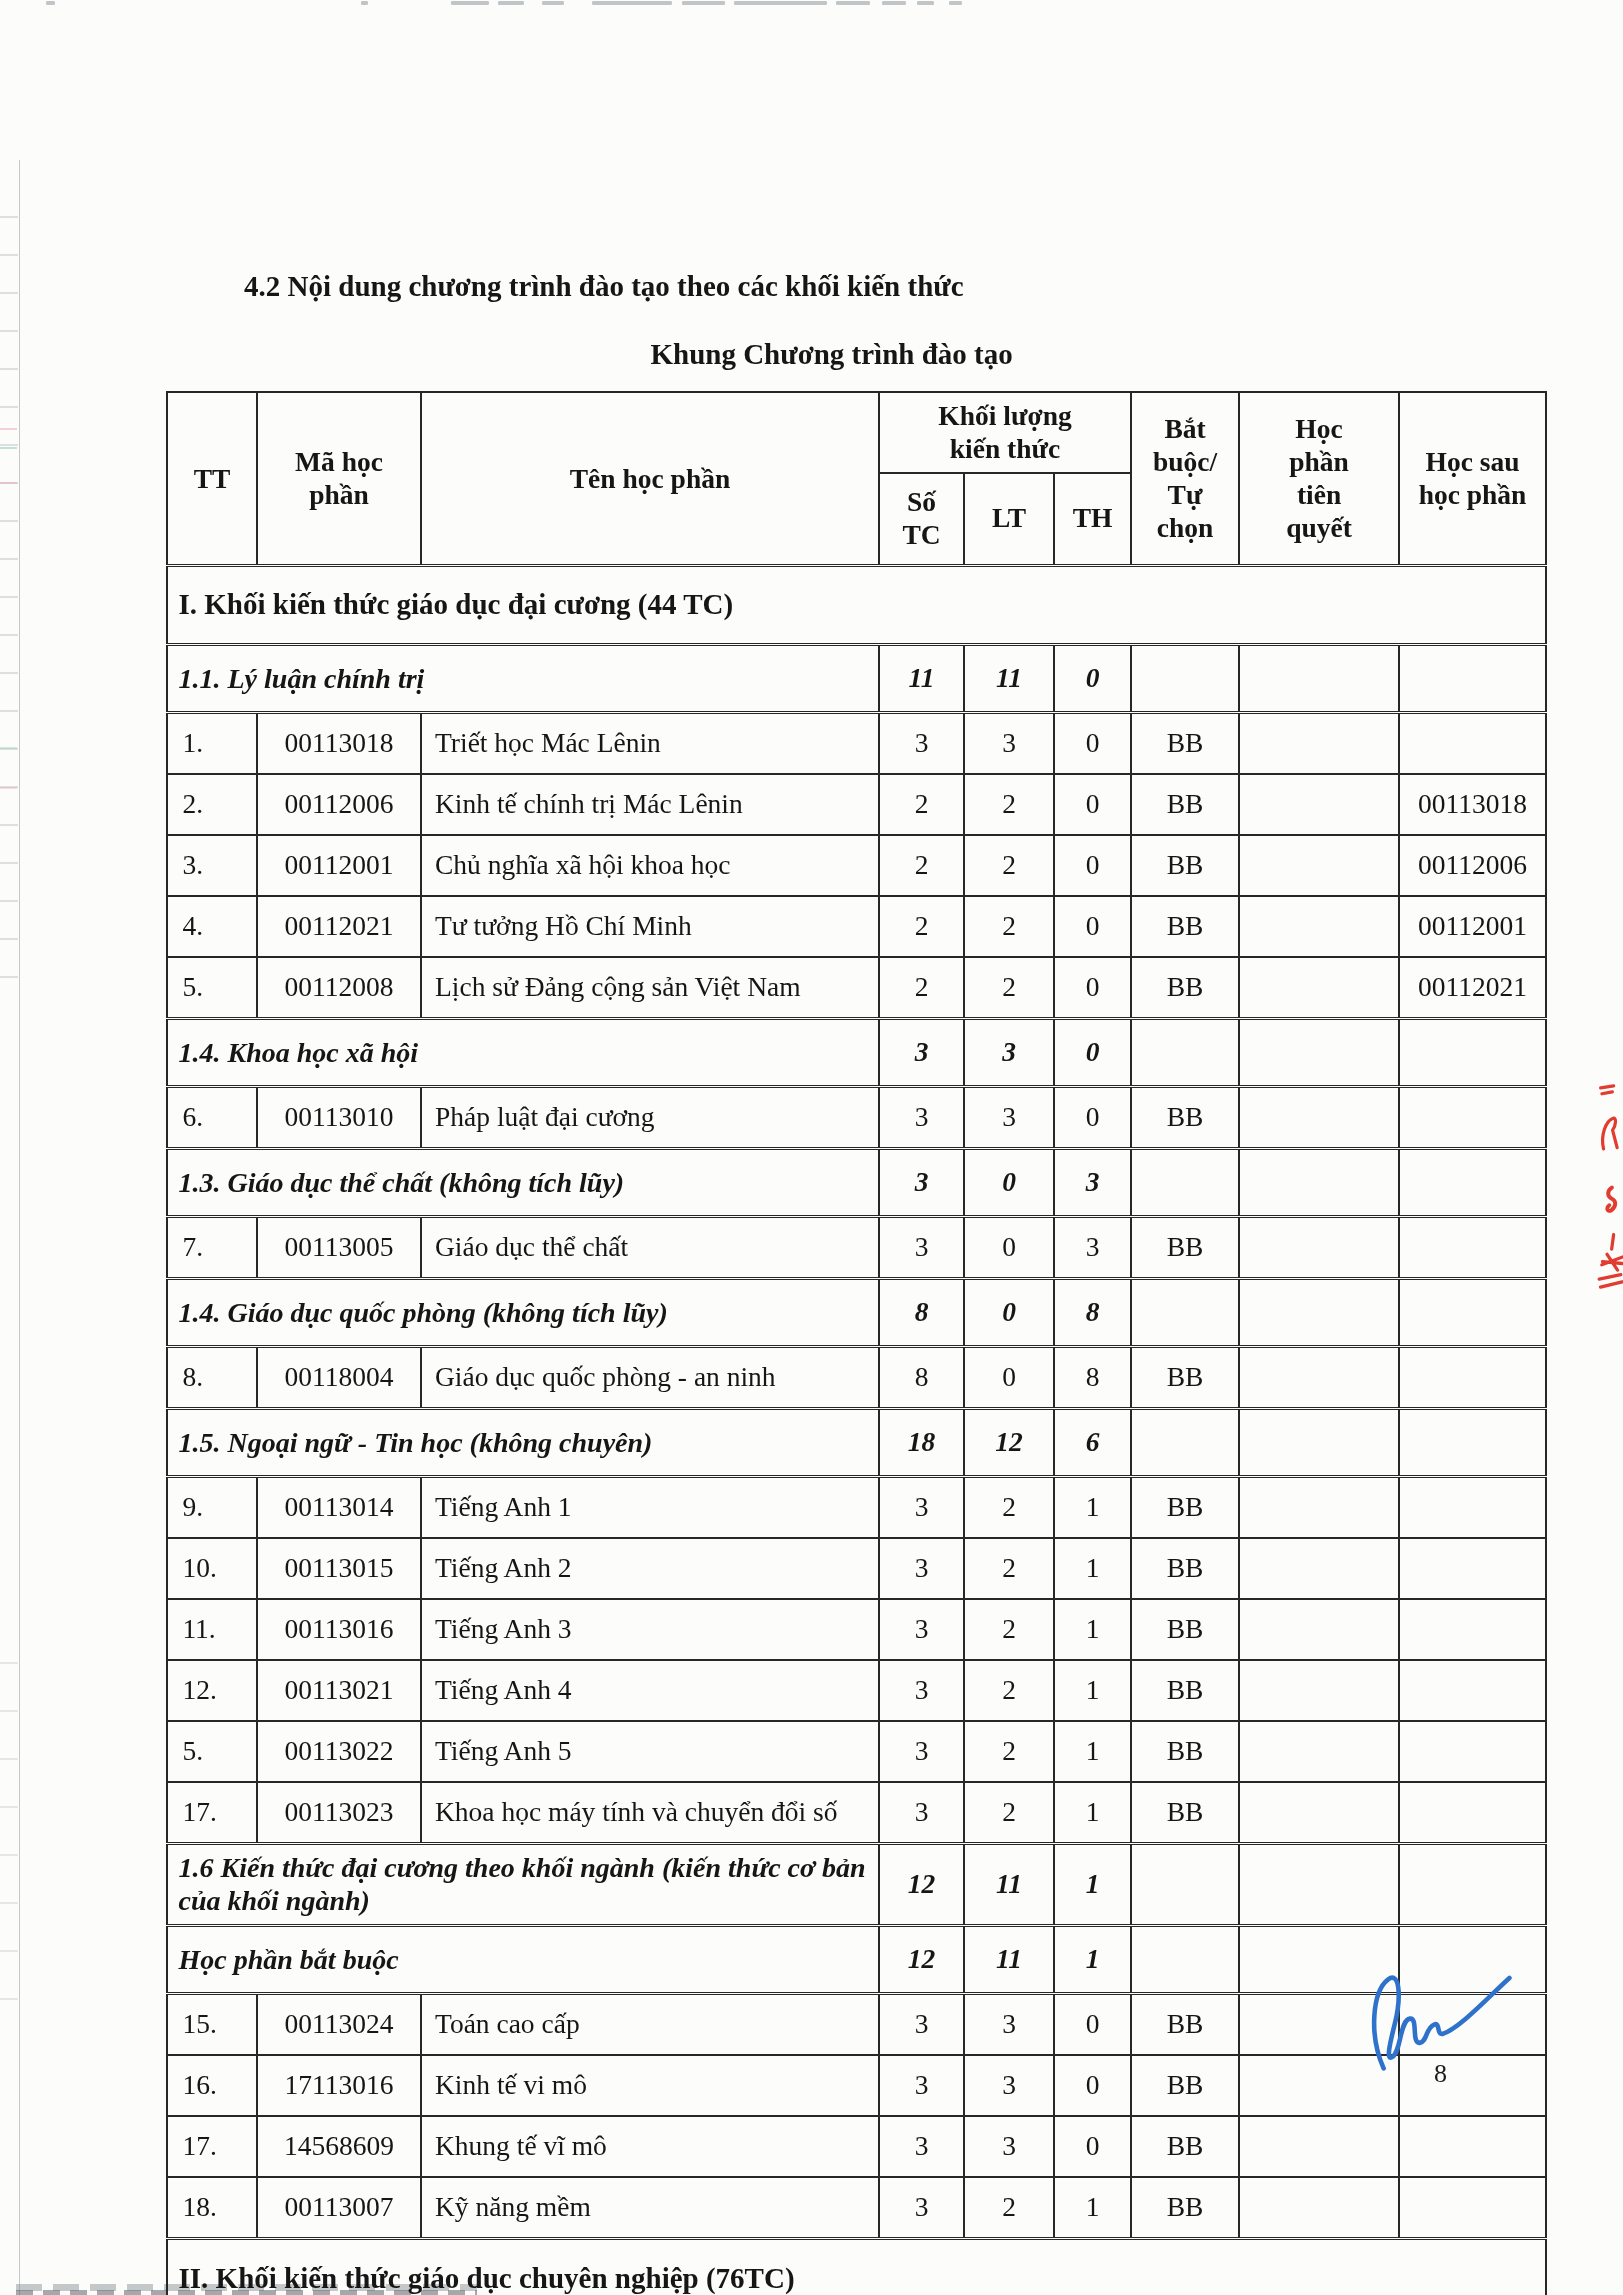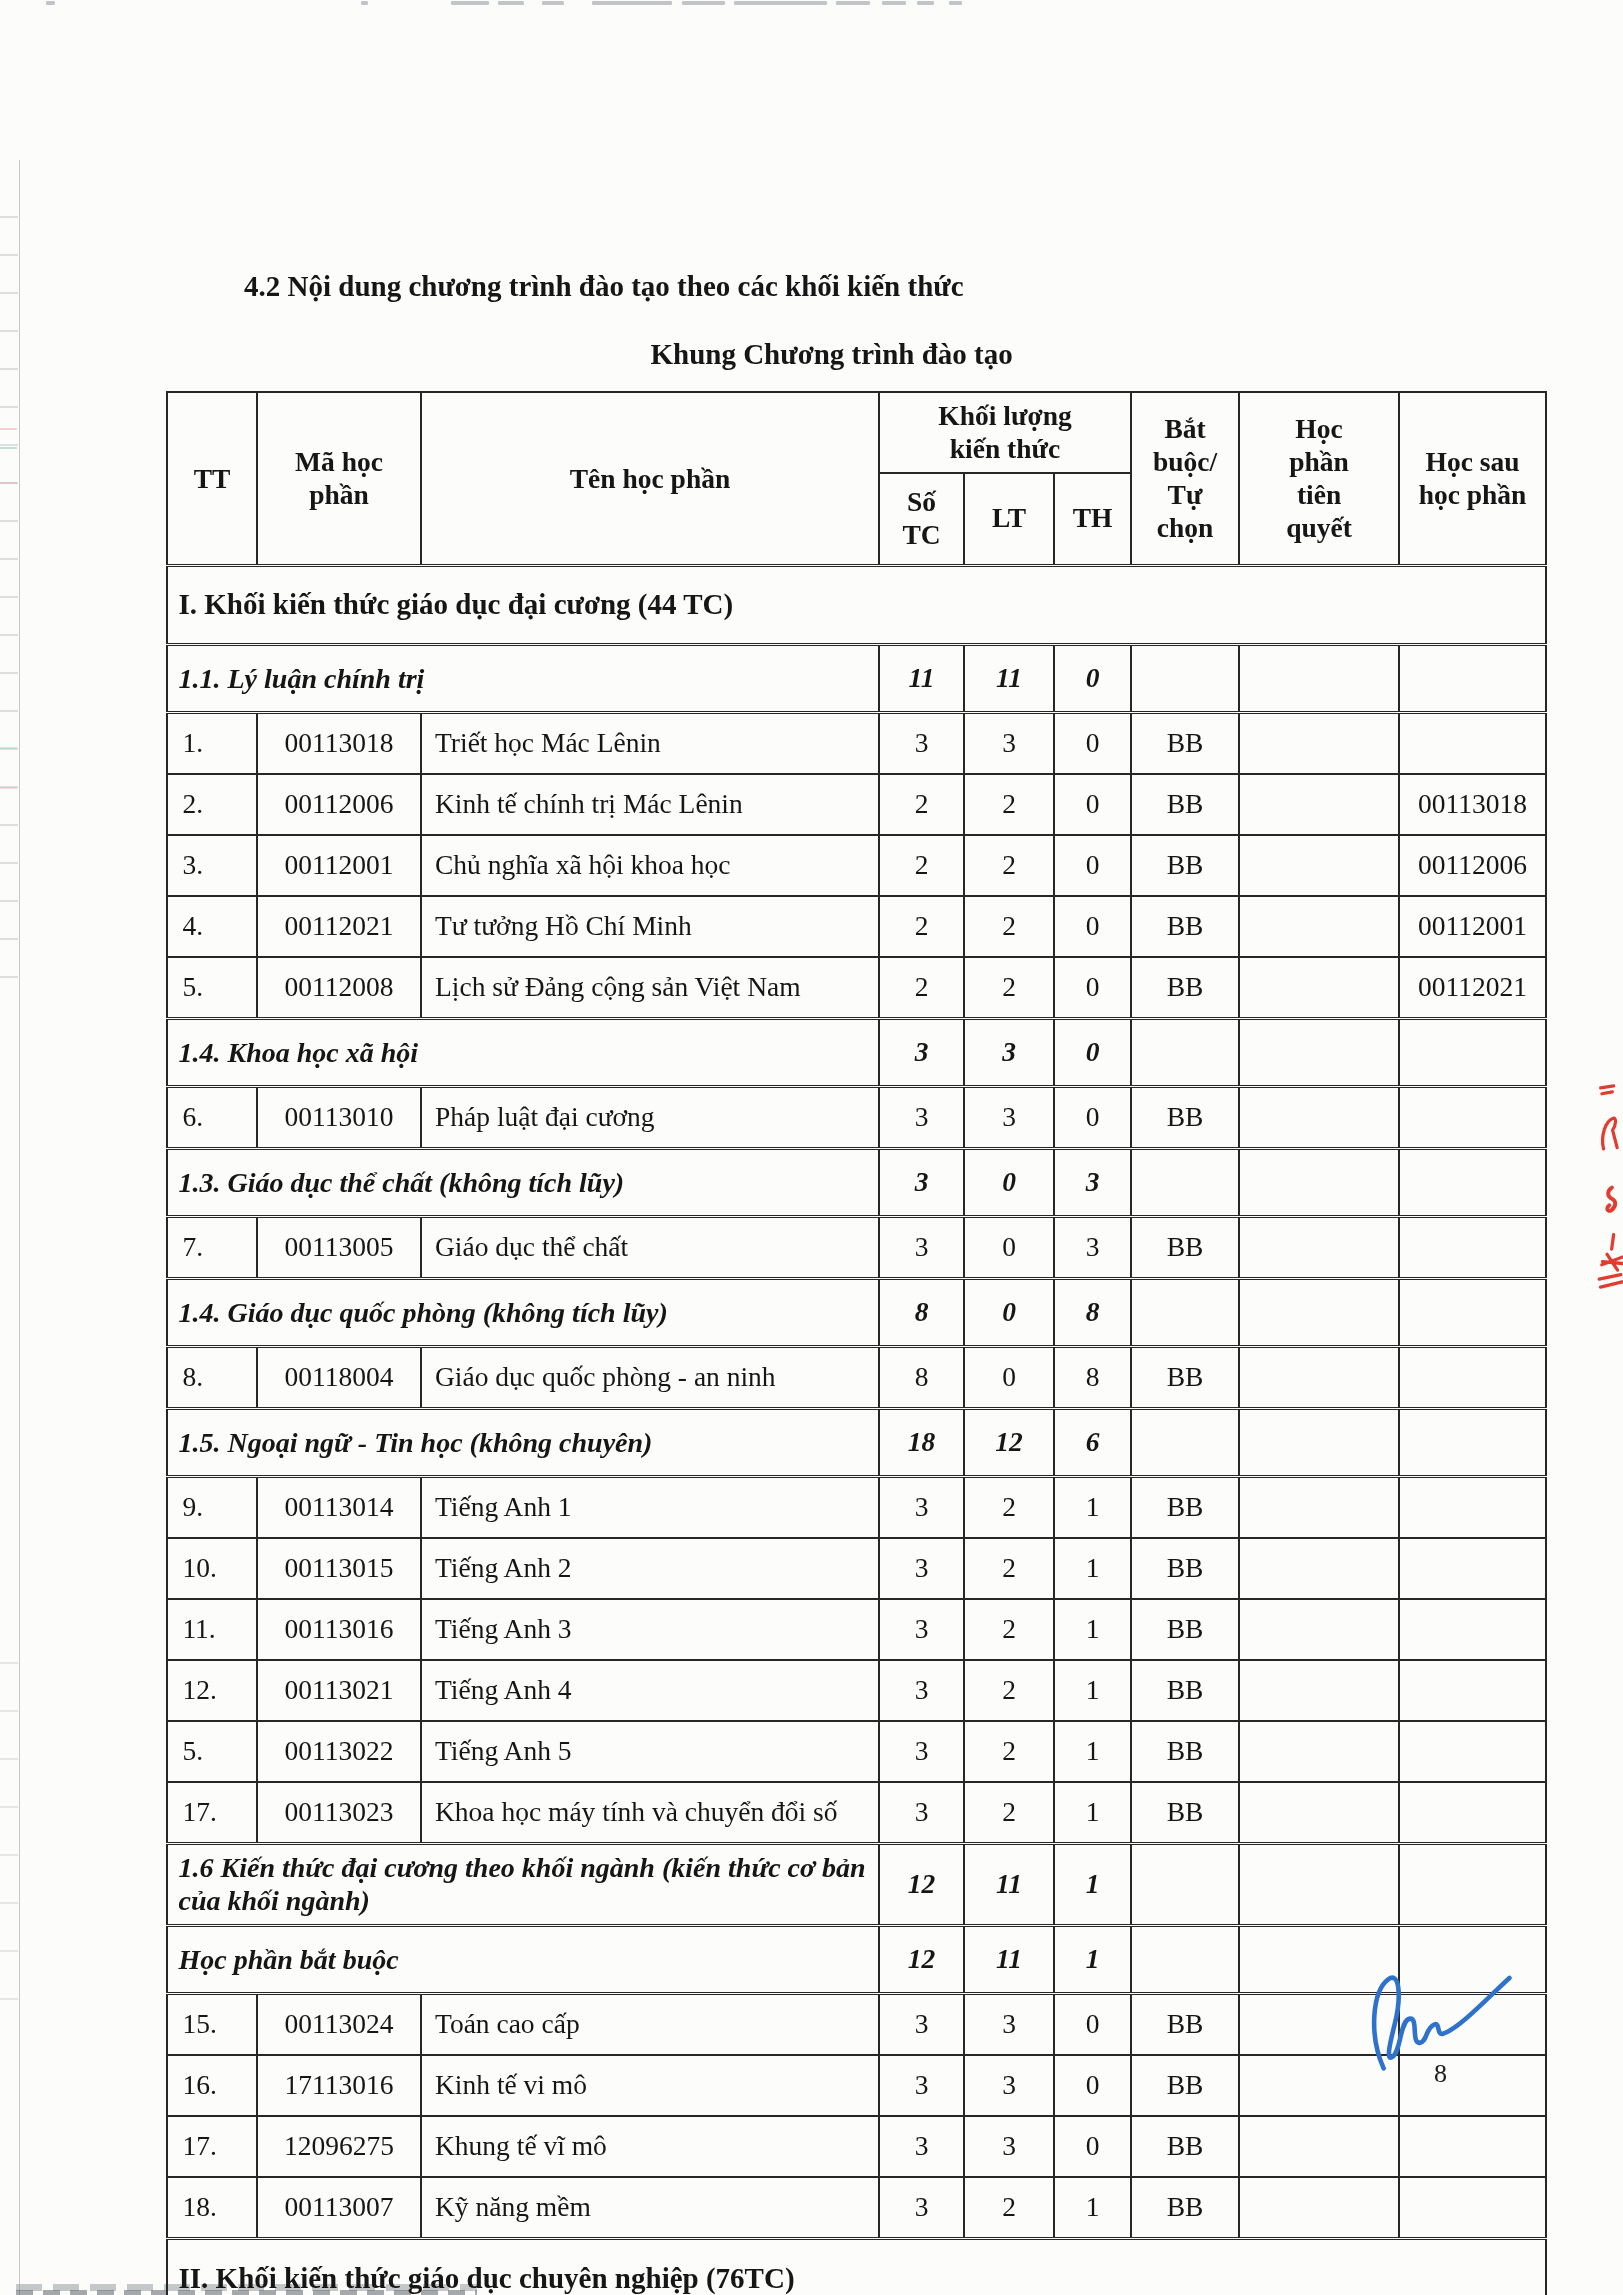--- a/index.html
+++ b/index.html
@@ -370,21 +370,21 @@
           <td class="c-name">Kinh tế vi mô</td>
           <td class="num">3</td>
           <td class="num">3</td>
           <td class="num">0</td>
           <td class="num">BB</td>
           <td class="num"></td>
           <td class="num"></td>
         </tr>
         <tr class="row-course">
           <td class="c-tt">17.</td>
-          <td class="c-code">12096275</td>
+          <td class="c-code">14568609</td>
           <td class="c-name">Khung tế vĩ mô</td>
           <td class="num">3</td>
           <td class="num">3</td>
           <td class="num">0</td>
           <td class="num">BB</td>
           <td class="num"></td>
           <td class="num"></td>
         </tr>
         <tr class="row-course">
           <td class="c-tt">18.</td>

